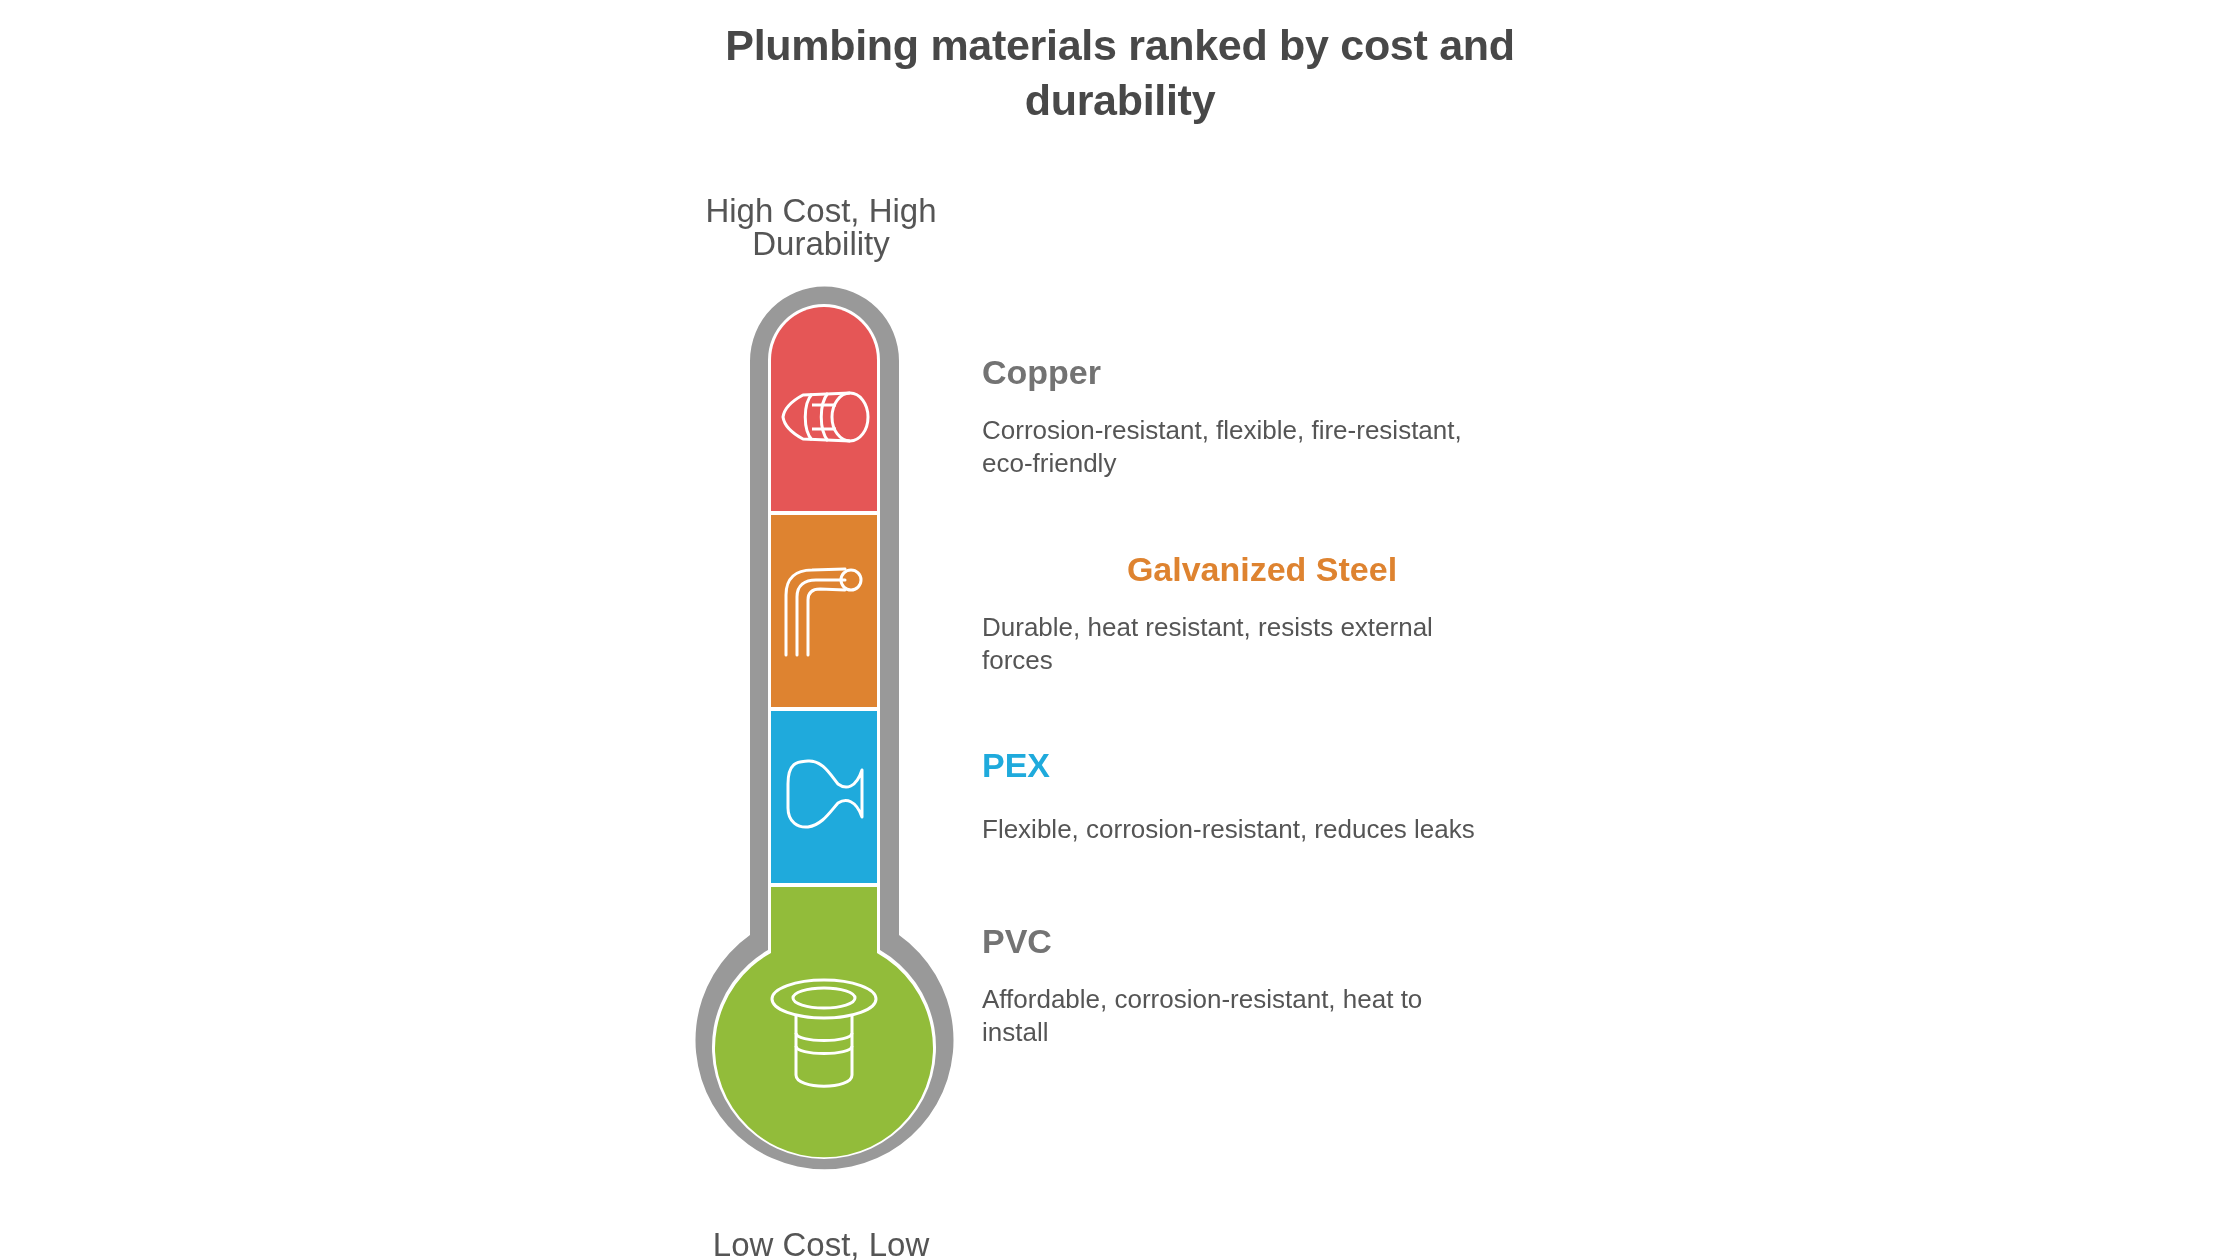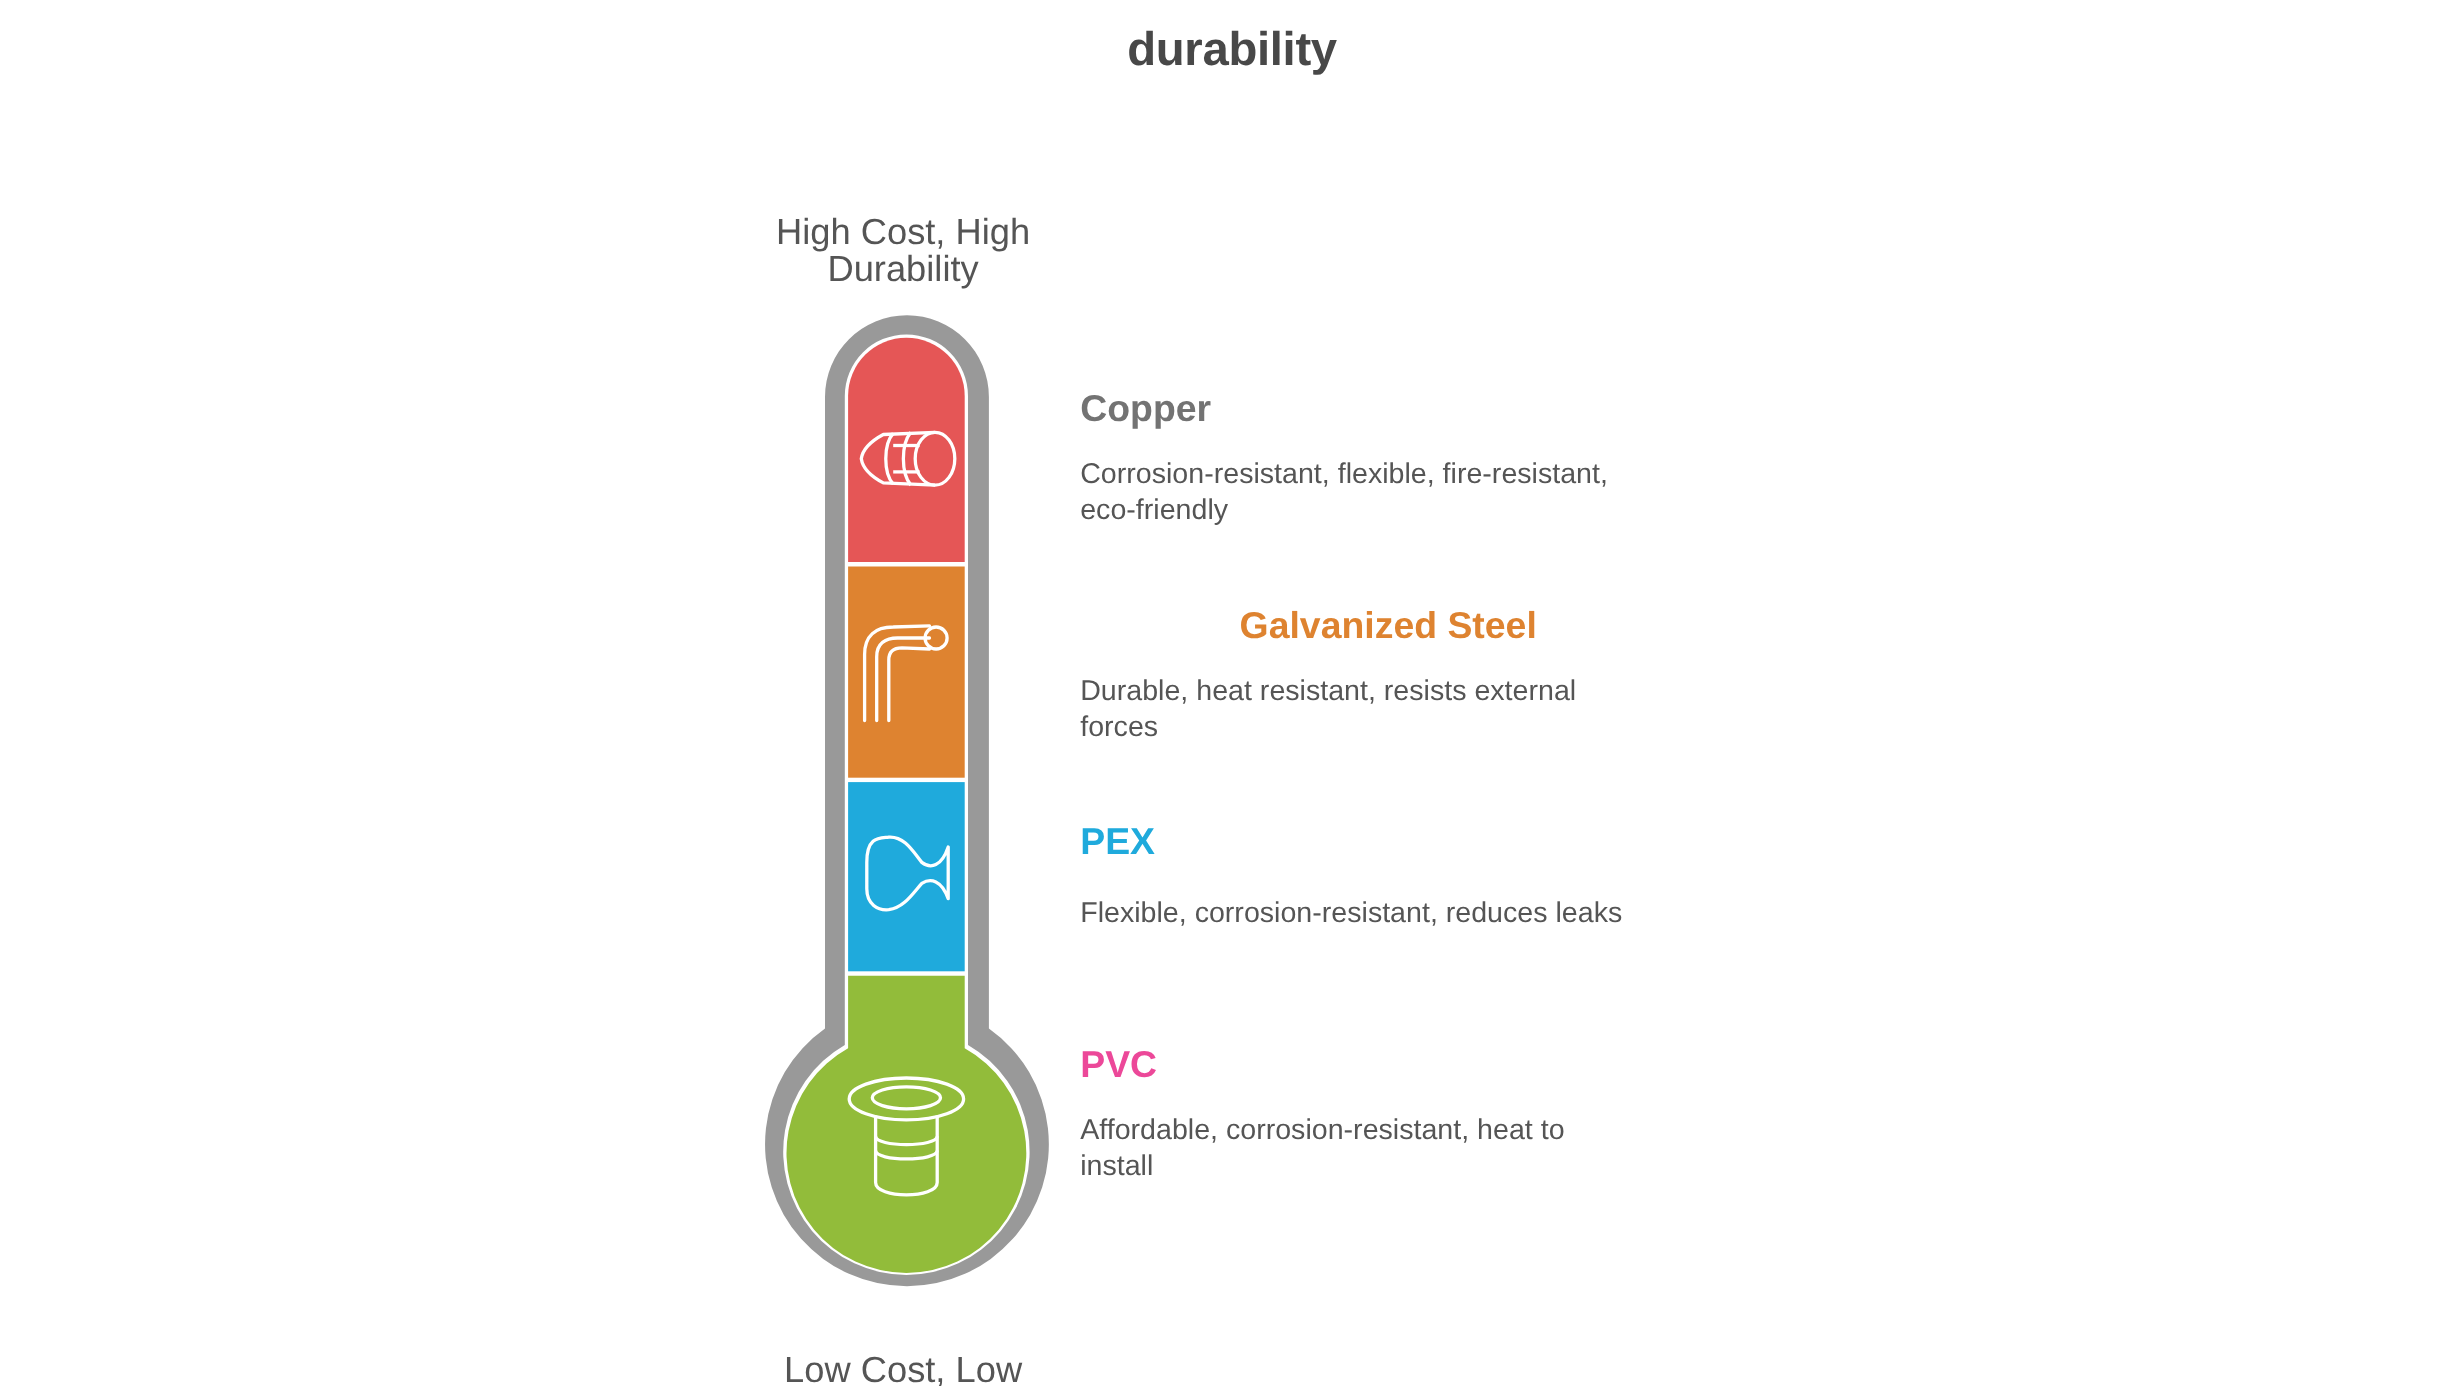--- a/index.html
+++ b/index.html
@@ -10,20 +10,21 @@
   .axis-bottom { left:671px; top:1228px; }
   svg.thermo { position:absolute; left:0; top:0; }
   .item { position:absolute; left:982px; width:560px; }
   .item-title { font-weight:bold; font-size:34px; line-height:40px; }
   .item-desc { font-size:26px; line-height:33px; color:#555555; margin-top:0; }
 </style>
 </head>
 <body>
 
 <div class="title">
+  <div>Plumbing materials ranked by cost and</div>
   <div>durability</div>
 </div>
 
 <div class="axis-label axis-top">
   <div>High Cost, High</div>
   <div>Durability</div>
 </div>
 
 <svg class="thermo" width="2240" height="1260" viewBox="0 0 2240 1260">
 
@@ -100,18 +101,18 @@
 </div>
 
 <div class="item" style="top:745px;">
   <div class="item-title" style="color:#1FAADC;">PEX</div>
   <div class="item-desc" style="margin-top:28px;">
     <div>Flexible, corrosion-resistant, reduces leaks</div>
   </div>
 </div>
 
 <div class="item" style="top:921px;">
-  <div class="item-title" style="color:#ec4899;margin-top:27px;">PVC</div>
+  <div class="item-title" style="color:#737373;">PVC</div>
   <div class="item-desc" style="margin-top:22px;">
     <div>Affordable, corrosion-resistant, heat to</div>
     <div>install</div>
   </div>
 </div>
 
 </body></html>

